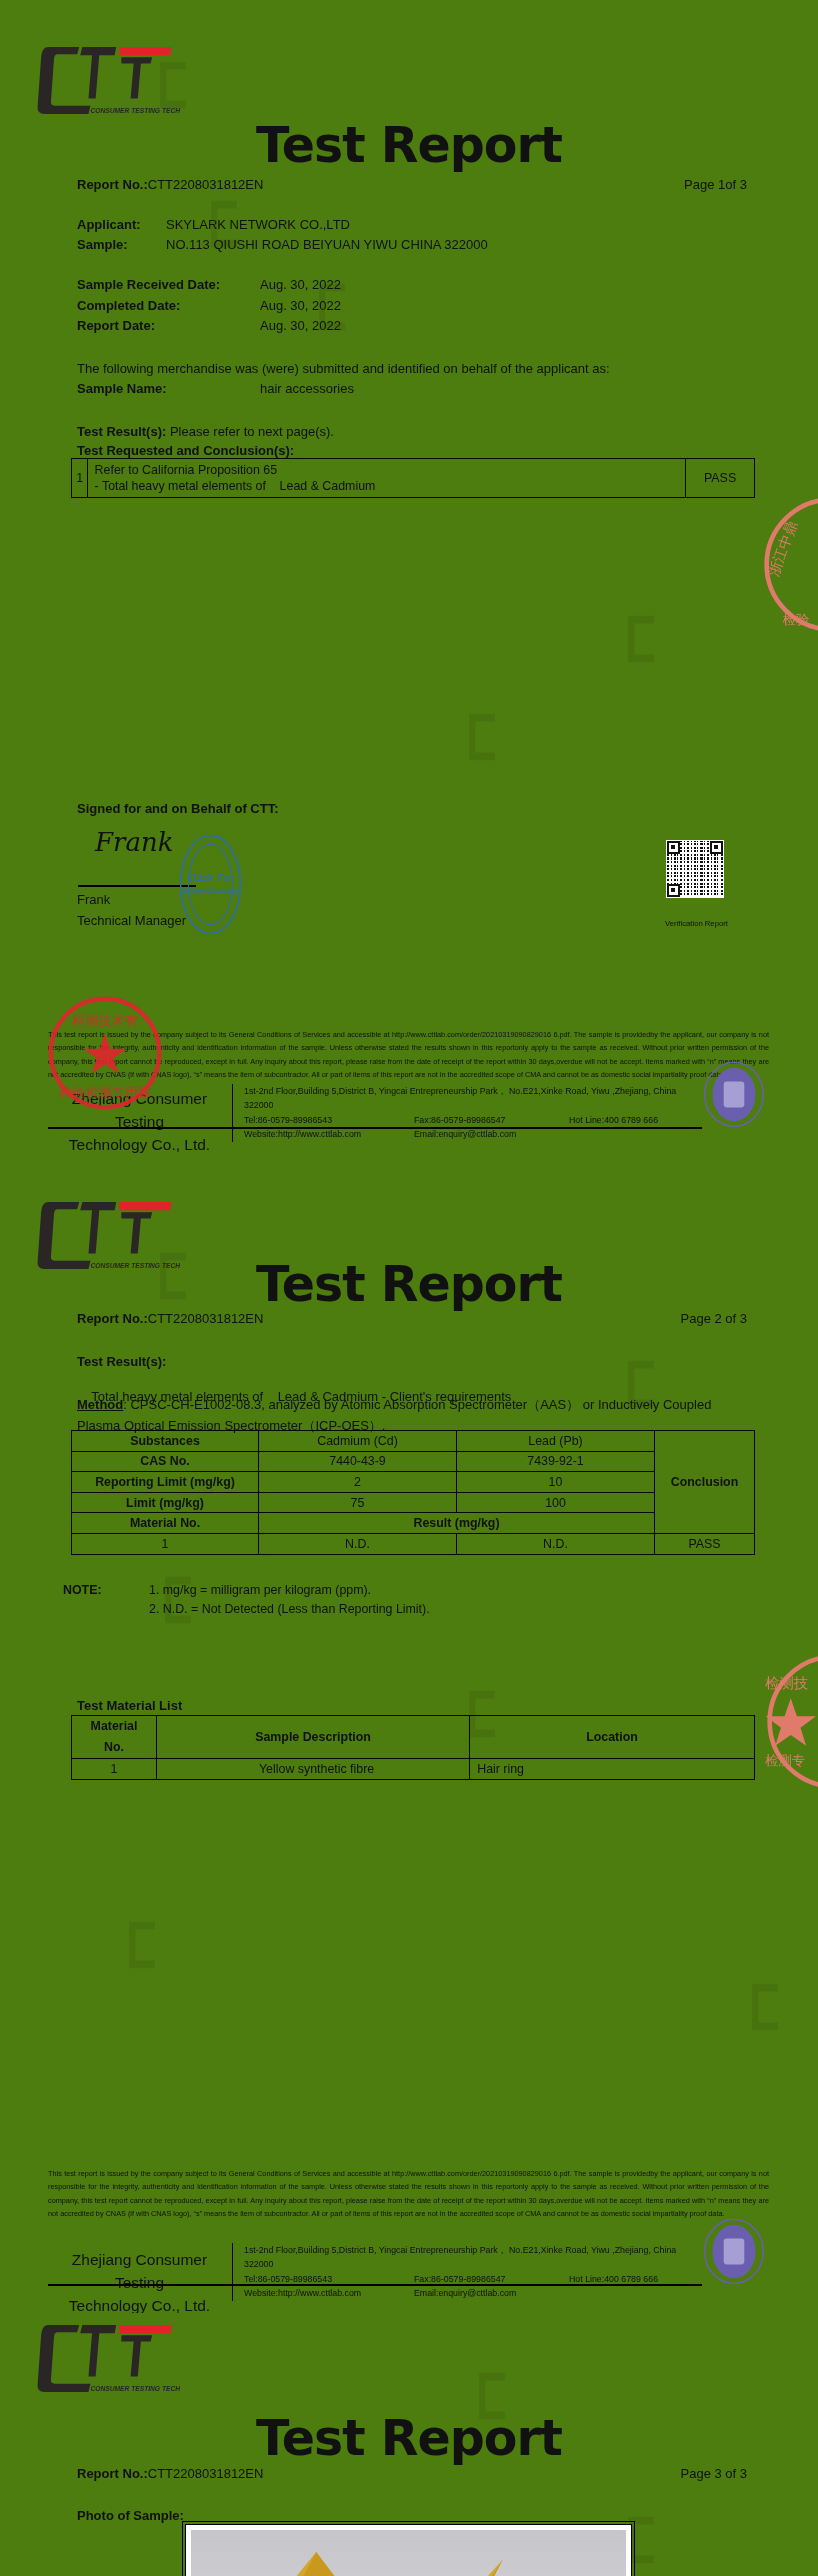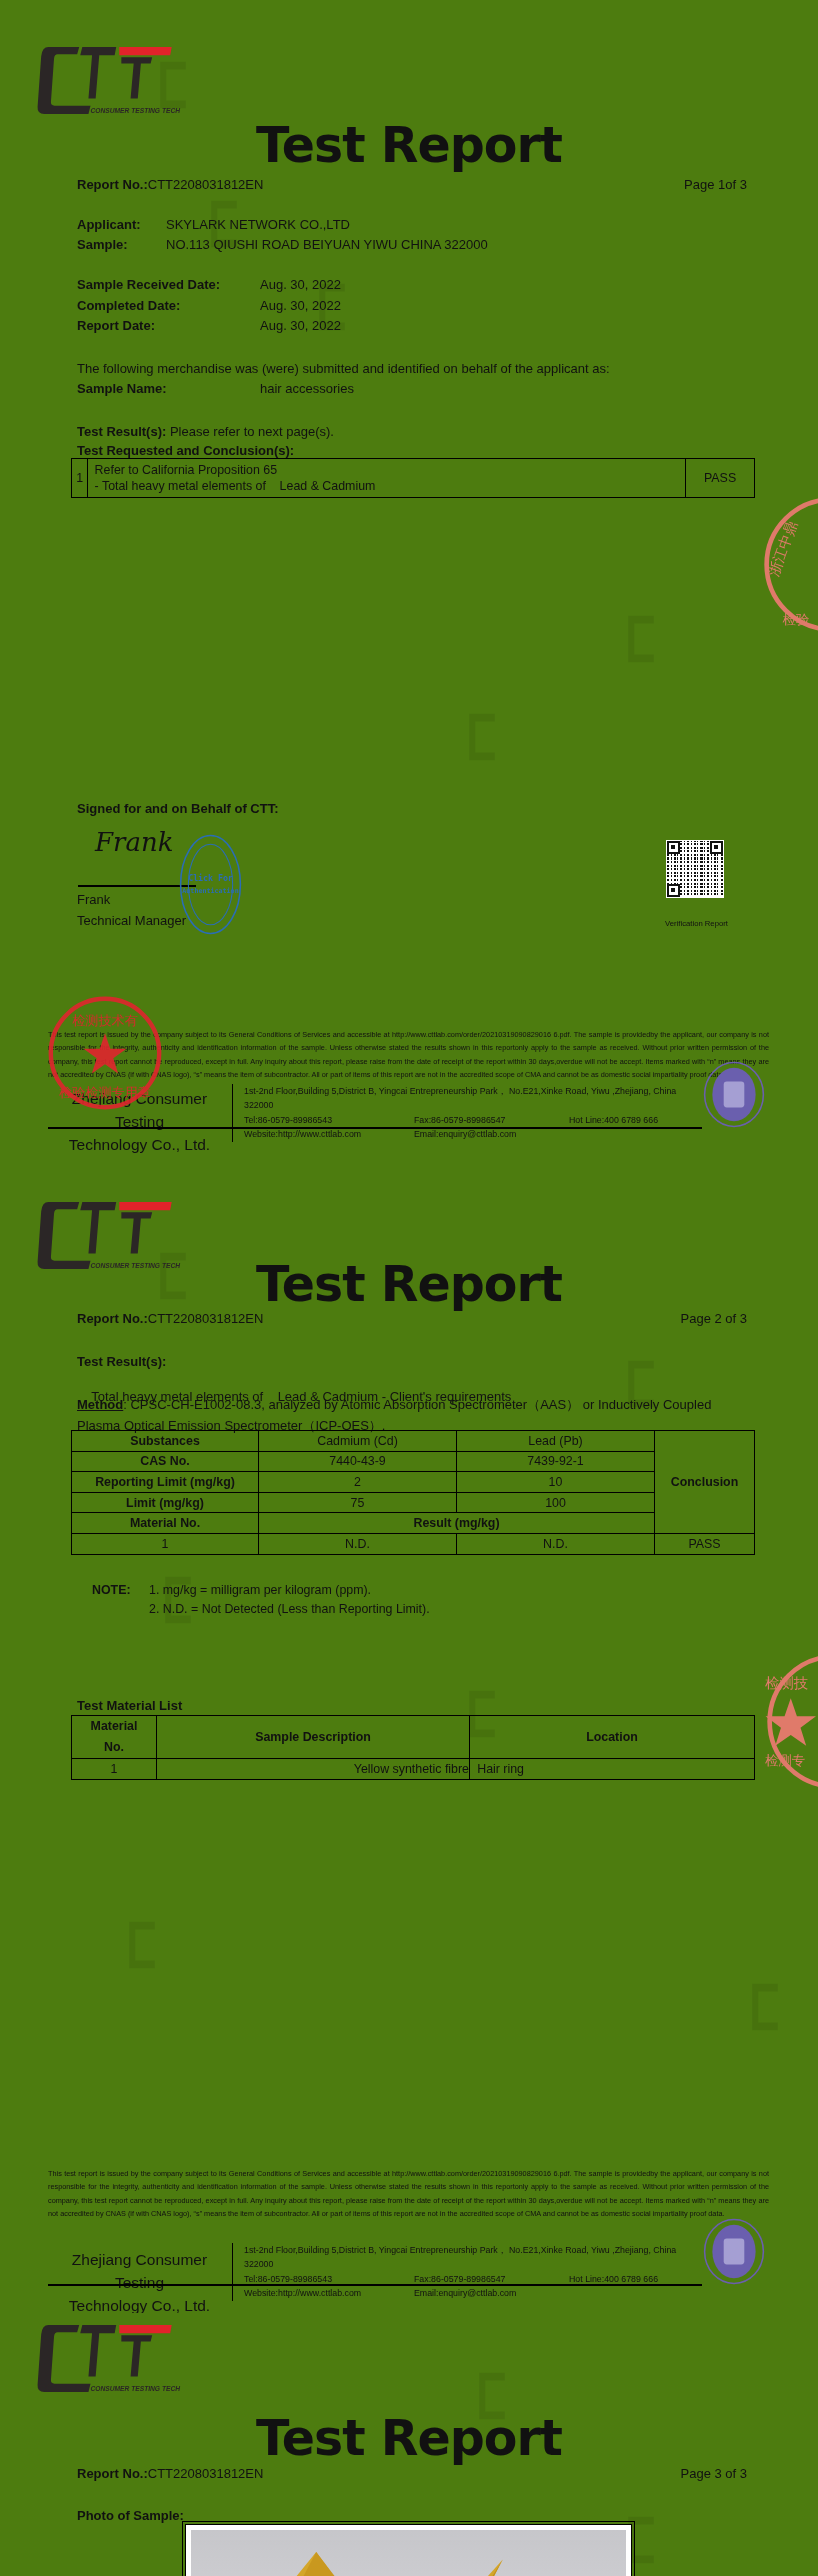--- a/index.html
+++ b/index.html
@@ -346,38 +346,38 @@
     </tr>
     <tr style="height:21px;">
       <td>1</td>
       <td>N.D.</td>
       <td>N.D.</td>
       <td>PASS</td>
     </tr>
   </tbody>
     </table>
 
-  <div class="note-row" style="left:92px; top:426px;text-align:center;"><span class="lbl">NOTE:</span></div>
+  <div class="note-row" style="left:63px; top:426px;text-align:center;"><span class="lbl">NOTE:</span></div>
   <div class="note-row" style="left:149px; top:426px;"><span>1. mg/kg = milligram per kilogram (ppm).</span></div>
   <div class="note-row" style="left:149px; top:445px;"><span>2. N.D. = Not Detected (Less than Reporting Limit).</span></div>
 
   <div class="kv" style="top:541px;">
     <span class="lbl">Test Material List</span>
   </div>
 
   <table class="grid grid-outer" style="left:71px; top:527px; width:684px; margin-top:31px;">
     <tbody>
         <tr class="thick-b" style="height:43px;">
       <th style="width:85px; line-height:20.6px; padding:0 10.3px;">Material No.</th>
       <th style="width:313px;">Sample Description</th>
       <th style="width:285px;">Location</th>
     </tr>
     <tr style="height:21px;">
       <td>1</td>
-      <td style="text-align:right; padding-left:7.2px;">Yellow synthetic fibre</td>
+      <td style="text-align:center; padding-left:7.2px;">Yellow synthetic fibre</td>
       <td style="text-align:left; padding-left:7.2px;">Hair ring</td>
     </tr>
   </tbody>
     </table>
 
   <div class="red-stamp" style="left:765px; top:495px;">
     <svg viewBox="0 0 270 270">
         <circle cx="135" cy="135" r="126" fill="none" stroke="#f07a74" stroke-width="9"></circle>
         <polygon points="50,90 62,125 99,125 69,147 80,182 50,161 20,182 31,147 1,125 38,125" fill="#f07a74"></polygon>
         <text x="0" y="70" font-size="28" fill="#f07a74" font-family="DejaVu Sans, sans-serif">检测技</text>

